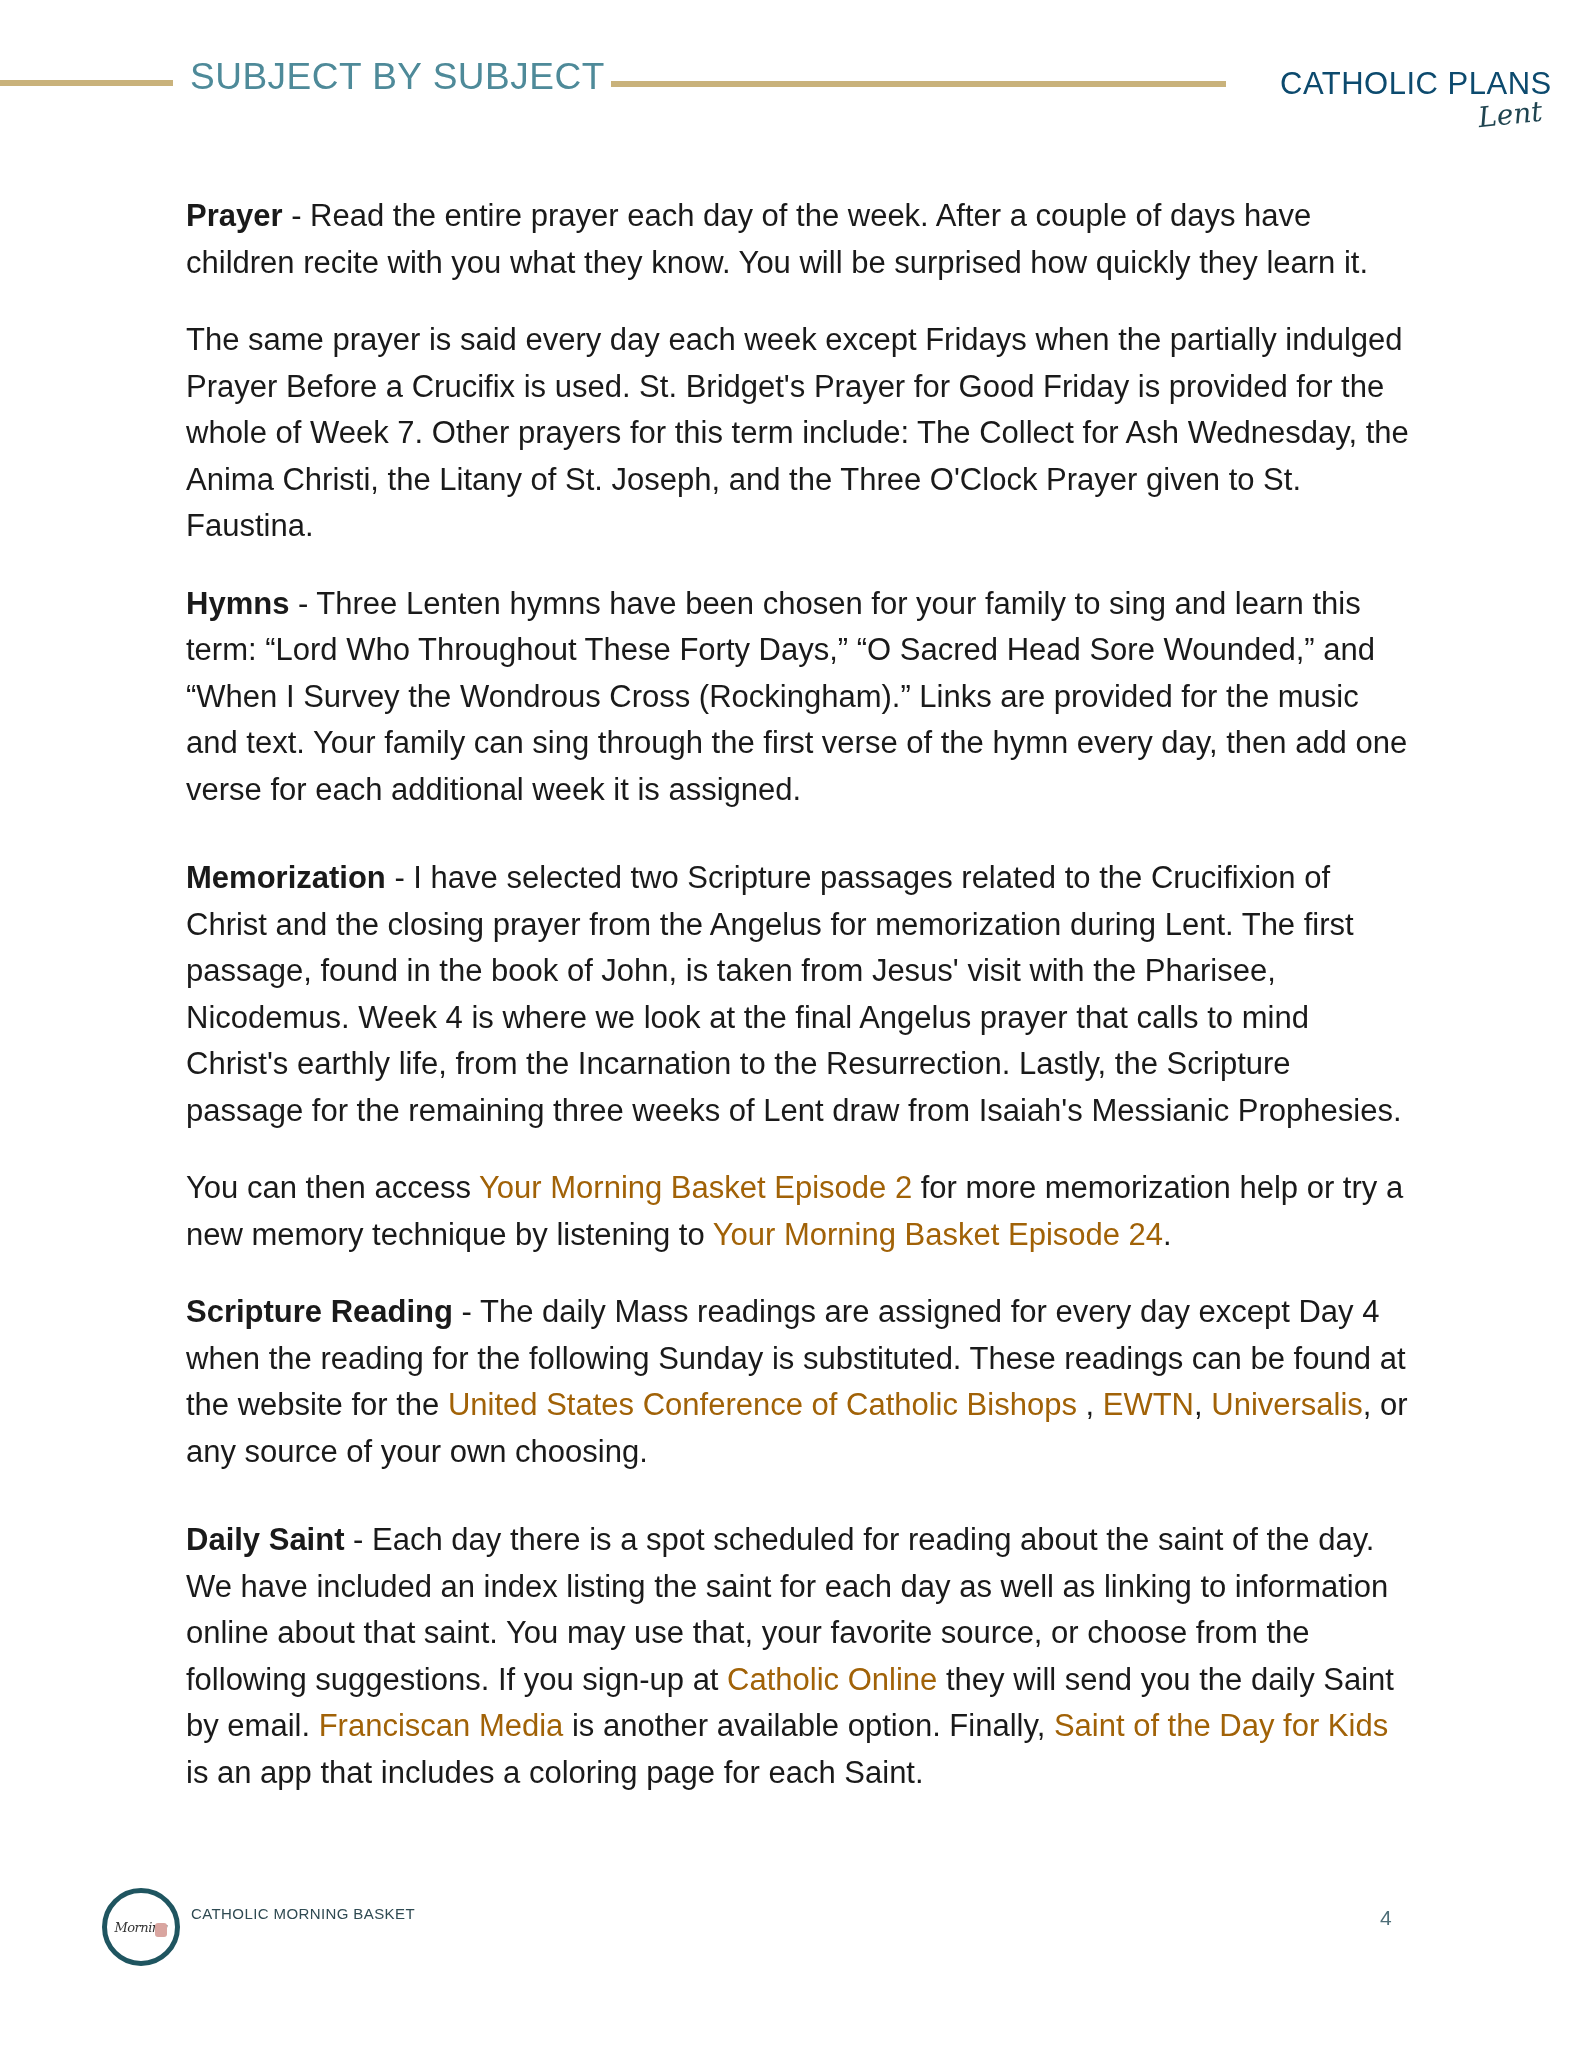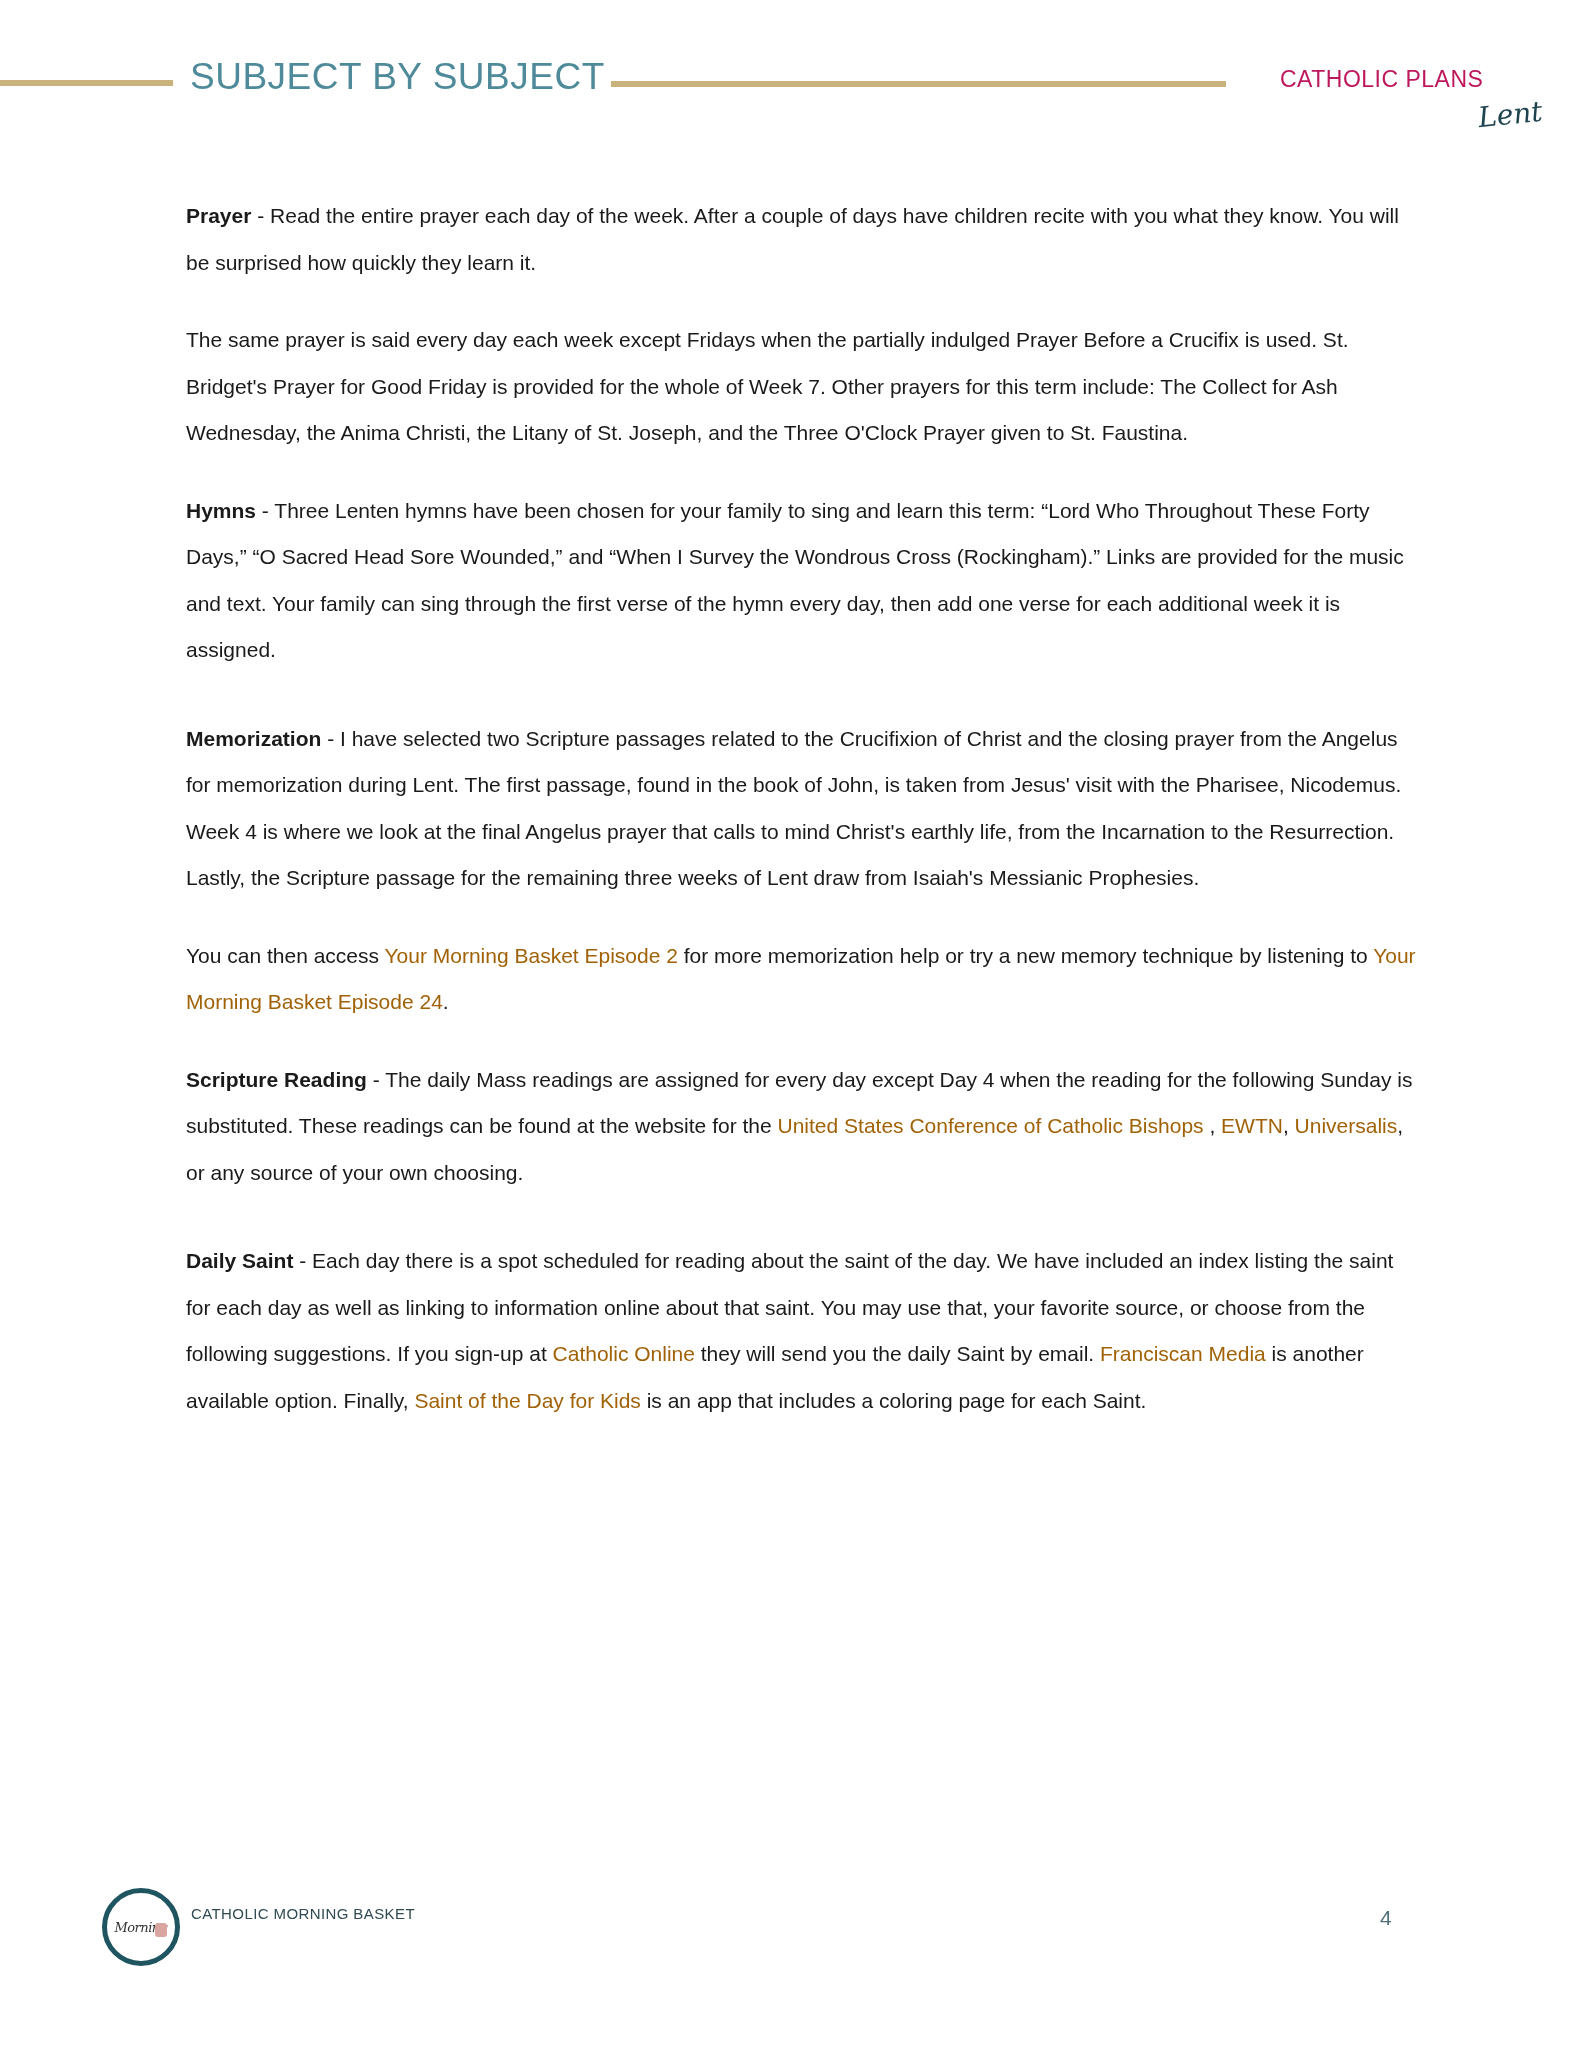--- a/index.html
+++ b/index.html
@@ -3,24 +3,24 @@
 <meta charset="utf-8">
 <style>
   html, body { margin: 0; padding: 0; background: #ffffff; }
   body { width: 1583px; height: 2048px; position: relative; overflow: hidden; font-family: "Liberation Sans", sans-serif; color: #1a1a1a; }
 
   .header { position: absolute; left: 0; top: 0; width: 1583px; height: 160px; }
   .rule { position: absolute; height: 6px; background: #c9b27b; }
   .rule-left { left: 0; top: 80px; width: 173px; }
   .rule-right { left: 611px; top: 81px; width: 615px; }
   .section-title { position: absolute; left: 190px; top: 56px; font-size: 37px; color: #4e8a99; letter-spacing: 0.5px; font-weight: normal; white-space: nowrap; text-align: center; }
-  .brand { position: absolute; left: 1280px; top: 66px; font-size: 23px; color: #be185d; letter-spacing: 0.5px; white-space: nowrap; }
+  .brand { position: absolute; left: 1280px; top: 66px; font-size: 31px; color: #0c4a6e; letter-spacing: 0.5px; white-space: nowrap; }
   .brand-script { position: absolute; left: 1478px; top: 98px; font-family: "DejaVu Serif", serif; font-style: italic; font-size: 28px; color: #1f4450; transform: rotate(-6deg); }
 
-  .content { position: absolute; left: 186px; top: 193px; width: 1230px; font-size: 21px; line-height: 46.5px; }
+  .content { position: absolute; left: 186px; top: 193px; width: 1230px; font-size: 31px; line-height: 46.5px; }
   .content p { margin: 0; }
   .gap-s { height: 31px; }
   .gap-l { height: 42px; }
   .label { font-weight: bold; }
   .link { color: #a16207; cursor: pointer; }
 
   .footer-logo { position: absolute; left: 102px; top: 1888px; width: 78px; height: 78px; border: 5px solid #1f5560; border-radius: 50%; box-sizing: border-box; display: flex; align-items: center; justify-content: center; }
   .footer-logo span { font-family: "DejaVu Serif", serif; font-size: 13px; color: #333; font-style: italic; letter-spacing: -0.5px; }
   .footer-logo .dot { position: absolute; right: 8px; top: 30px; width: 12px; height: 14px; background: #d9a5a0; border-radius: 3px; }
   .footer-brand { position: absolute; left: 191px; top: 1905px; font-size: 15px; color: #2f4a52; letter-spacing: 0.4px; white-space: nowrap; }

